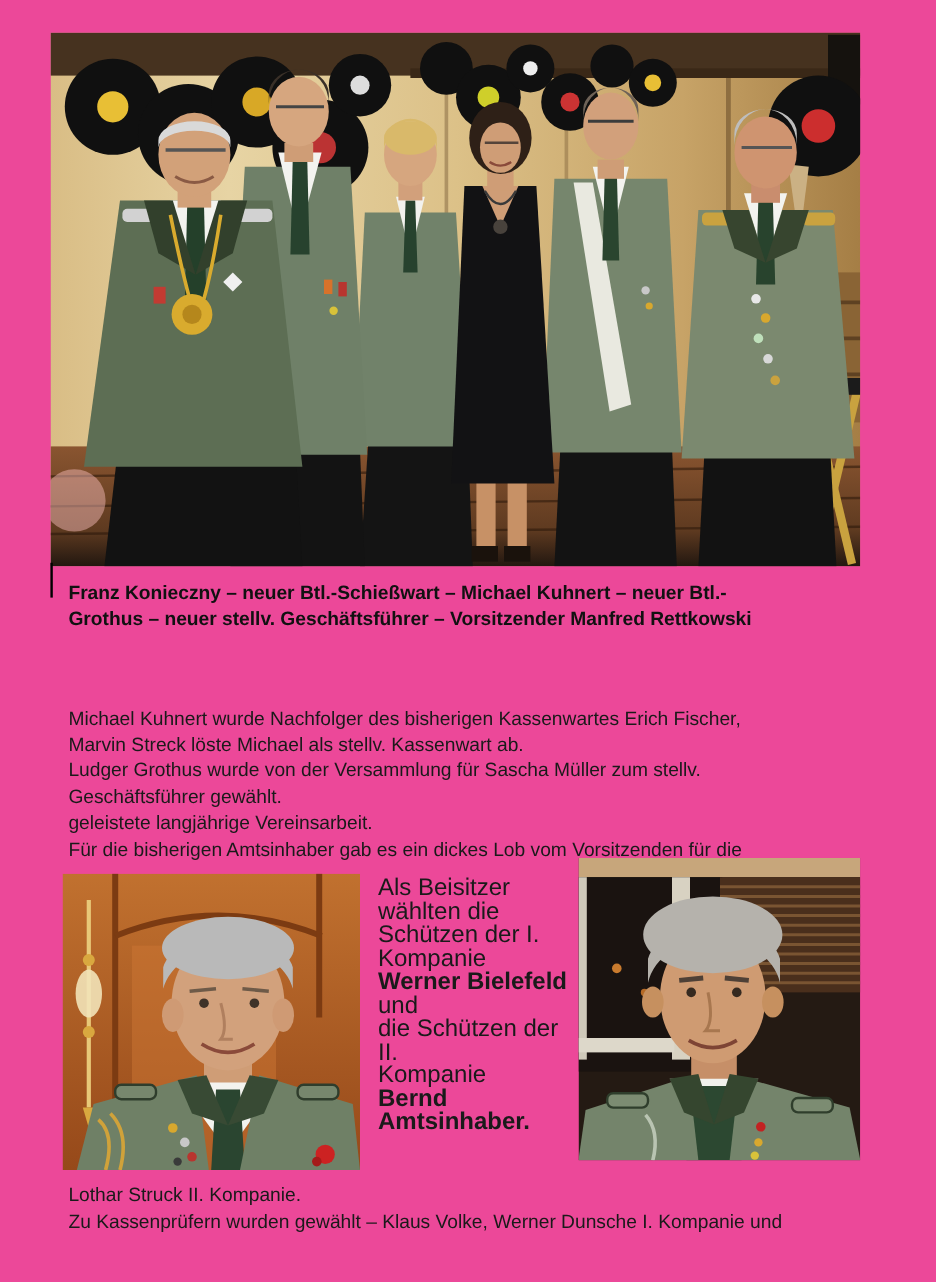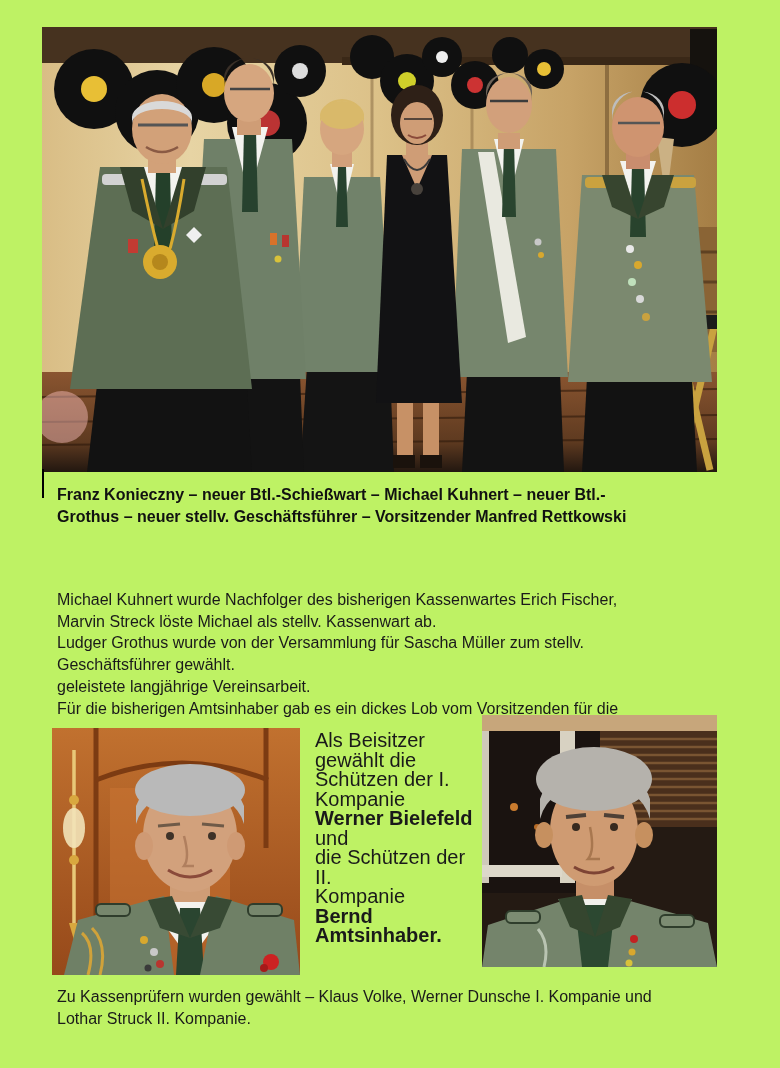--- a/index.html
+++ b/index.html
@@ -1,18 +1,18 @@
 <!DOCTYPE html>
 <html><head>
 <meta charset="utf-8">
 <style>
   * { margin:0; padding:0; box-sizing:border-box; }
   html,body { background:#fff; }
   .page {
-    position:relative; width:780px; height:1068px; background:#bef264;
+    position:relative; width:780px; height:1068px; background:#ec4899;
     font-family:"Liberation Sans", sans-serif; color:#1a1a1a; overflow:hidden;
   }
   .photo { position:absolute; display:block; overflow:hidden; }
   .photo svg { display:block; width:100%; height:100%; }
   #photo-group { left:42px; top:27px; width:675px; height:445px; }
   #photo-left  { left:52px; top:728px; width:248px; height:247px; }
   #photo-right { left:482px; top:715px; width:235px; height:252px; }
   #cursor { position:absolute; left:42px; top:469px; width:2px; height:29px; background:#000; }
   .caption {
     position:absolute; left:57px; top:484px; width:660px;
@@ -279,21 +279,21 @@
         <g>
           <circle cx="219" cy="234" r="8" fill="#cc2222"></circle>
           <circle cx="212" cy="240" r="4" fill="#a51a1a"></circle>
         </g>
       </g>
     </svg>
   </figure>
 
   <div class="coltext">
     <div>Als Beisitzer</div>
-    <div>gewählt die</div>
+    <div>wählten die</div>
     <div>Schützen der I.</div>
     <div>Kompanie</div>
     <div class="bold">Werner Bielefeld</div>
     <div>und</div>
     <div>die Schützen der II.</div>
     <div>Kompanie</div>
     <div class="bold">Bernd</div>
     <div class="bold">Amtsinhaber.</div>
   </div>
 
@@ -350,17 +350,17 @@
         <g>
           <circle cx="152" cy="224" r="4" fill="#c22222"></circle>
           <circle cx="150" cy="237" r="3.5" fill="#d8a82e"></circle>
           <circle cx="147" cy="248" r="3.5" fill="#d8c23a"></circle>
         </g>
       </g>
     </svg>
   </figure>
 
   <div class="bottomtext">
+    <div>Lothar Struck II. Kompanie.</div>
     <div>Zu Kassenprüfern wurden gewählt – Klaus Volke, Werner Dunsche I. Kompanie und</div>
-    <div>Lothar Struck II. Kompanie.</div>
   </div>
 
 </div>
 
 </body></html>

